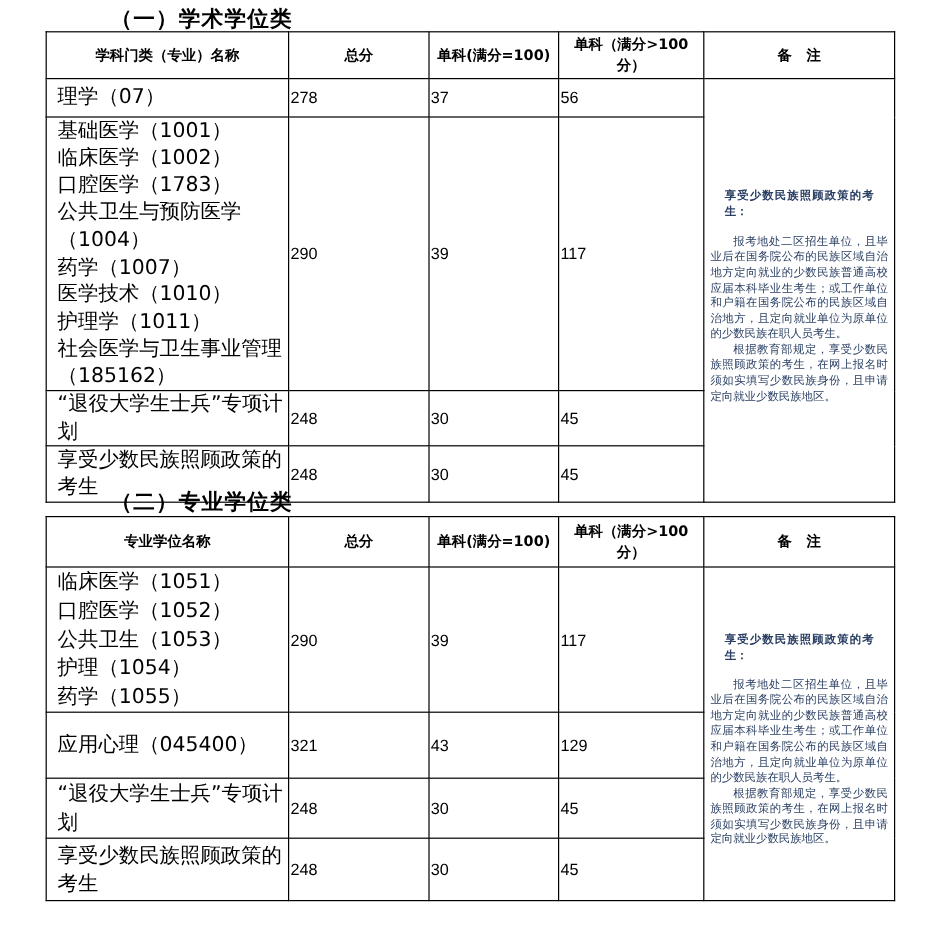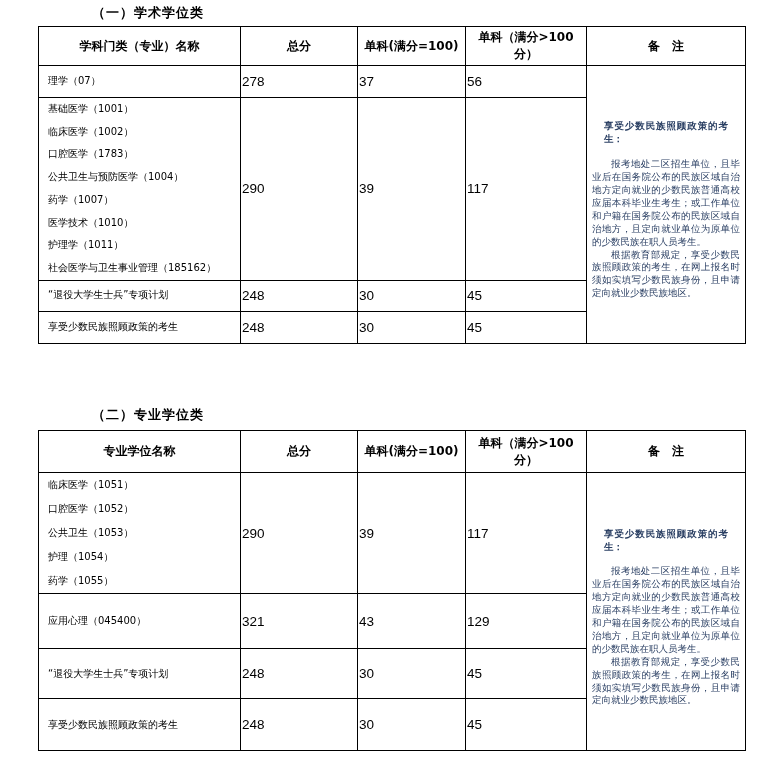--- a/index.html
+++ b/index.html
@@ -11,21 +11,21 @@
     position: relative;
     width: 773px;
     height: 774px;
     background: #ffffff;
     font-family: "DejaVu Sans", sans-serif;
     color: #000000;
   }
   .section-title {
     position: absolute;
     left: 92px;
-    font-size: 13px;
+    font-size: 18px;
     font-weight: bold;
     color: #000000;
     letter-spacing: 1px;
     white-space: nowrap;
   }
   .title-1 { top: 4px; }
   .title-2 { top: 406px; }
 
   table.score-table {
     position: absolute;
@@ -59,21 +59,21 @@
   .table-1 tr.row-3 { height: 32px; }
 
   .table-2 tr.row-0 { height: 120px; }
   .table-2 tr.row-1 { height: 55px; }
   .table-2 tr.row-2 { height: 50px; }
   .table-2 tr.row-3 { height: 52px; }
 
   td.name-cell {
     text-align: left;
     padding: 0 4px 0 9px;
-    font-size: 10px;
+    font-size: 17px;
   }
   .table-1 td.name-cell .line { line-height: 22.7px; }
   .table-2 td.name-cell .line { line-height: 24px; }
 
   td.num-cell {
     text-align: left;
     font-family: Liberation Sans, sans-serif;
     font-size: 13.5px;
   }
 

